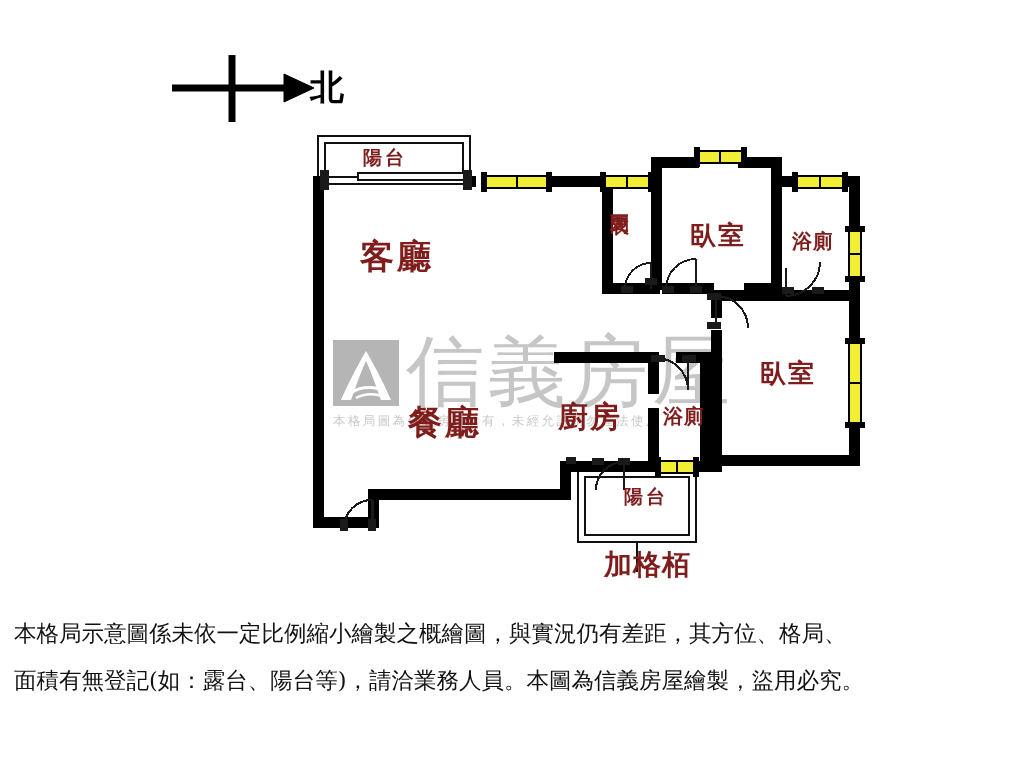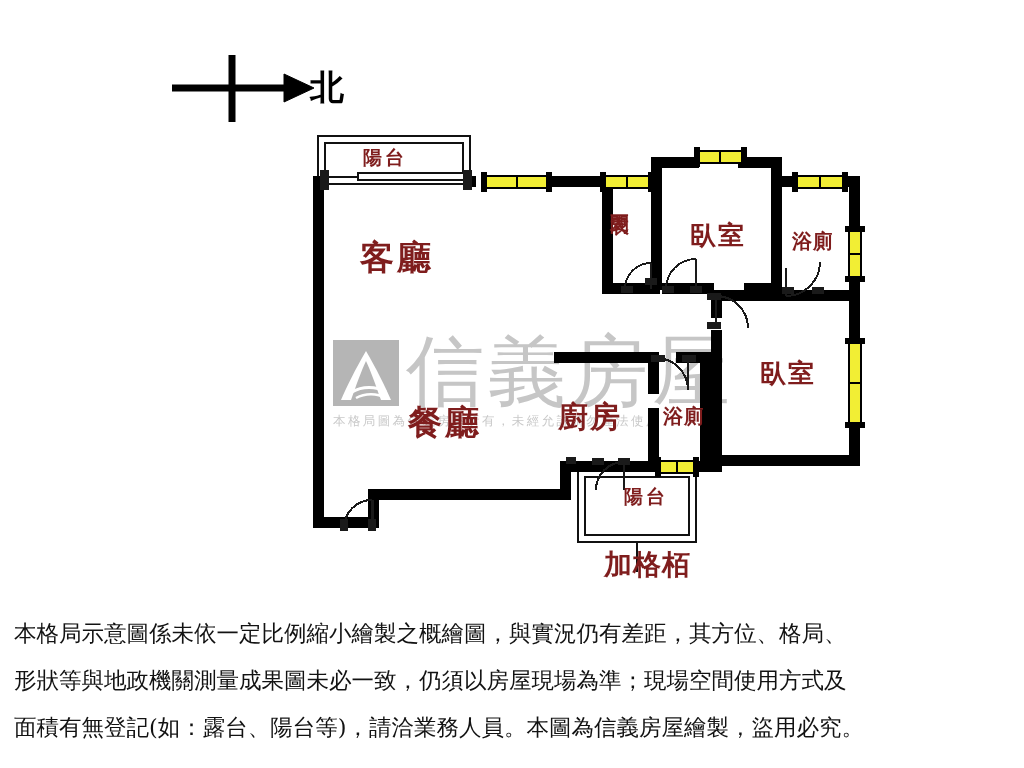--- a/index.html
+++ b/index.html
@@ -254,21 +254,21 @@
       </g>
 
       <g>
         <rect x="566" y="457" width="10" height="7" fill="#1a1a1a" stroke="none"></rect>
       </g>
     </g>
   </svg>
 
   <div class="txt room-label" style="left:363px;top:148px;font-size:19px;letter-spacing:3px;">陽台</div>
 
-  <div class="txt room-label" style="left:360px;top:240px;font-size:34px;letter-spacing:3px;">客廳</div>
+  <div class="txt room-label" style="left:360px;top:240px;font-size:34px;letter-spacing:3px;font-family:Liberation Serif, serif;">客廳</div>
 
   <div class="txt room-label" style="left:408px;top:405px;font-size:34px;letter-spacing:3px;">餐廳</div>
 
   <div class="txt room-label" style="left:558px;top:402px;font-size:30px;letter-spacing:2px;">廚房</div>
 
   <div class="txt room-label vert" style="left:610px;top:200px;font-size:19px;height:80px;">更衣間</div>
 
   <div class="txt room-label" style="left:690px;top:222px;font-size:26px;letter-spacing:2px;">臥室</div>
 
   <div class="txt room-label" style="left:792px;top:231px;font-size:20px;letter-spacing:1px;">浴廁</div>
@@ -276,17 +276,16 @@
   <div class="txt room-label" style="left:663px;top:406px;font-size:20px;letter-spacing:1px;">浴廁</div>
 
   <div class="txt room-label" style="left:760px;top:360px;font-size:26px;letter-spacing:2px;">臥室</div>
 
   <div class="txt room-label" style="left:624px;top:487px;font-size:19px;letter-spacing:3px;">陽台</div>
 
   <div class="txt room-label" style="left:590px;top:551px;font-size:28px;letter-spacing:1px;margin-left:14px;">加格栢</div>
 
   <div id="disclaimer">
     <p>本格局示意圖係未依一定比例縮小繪製之概繪圖，與實況仍有差距，其方位、格局、</p>
-    <p>形狀等與地政機關測量成果圖未必一致，仍須以房屋現場為準；現場空間使用方式及</p>
     <p>面積有無登記(如：露台、陽台等)，請洽業務人員。本圖為信義房屋繪製，盜用必究。</p>
   </div>
 
 </div>
 
 </body></html>

